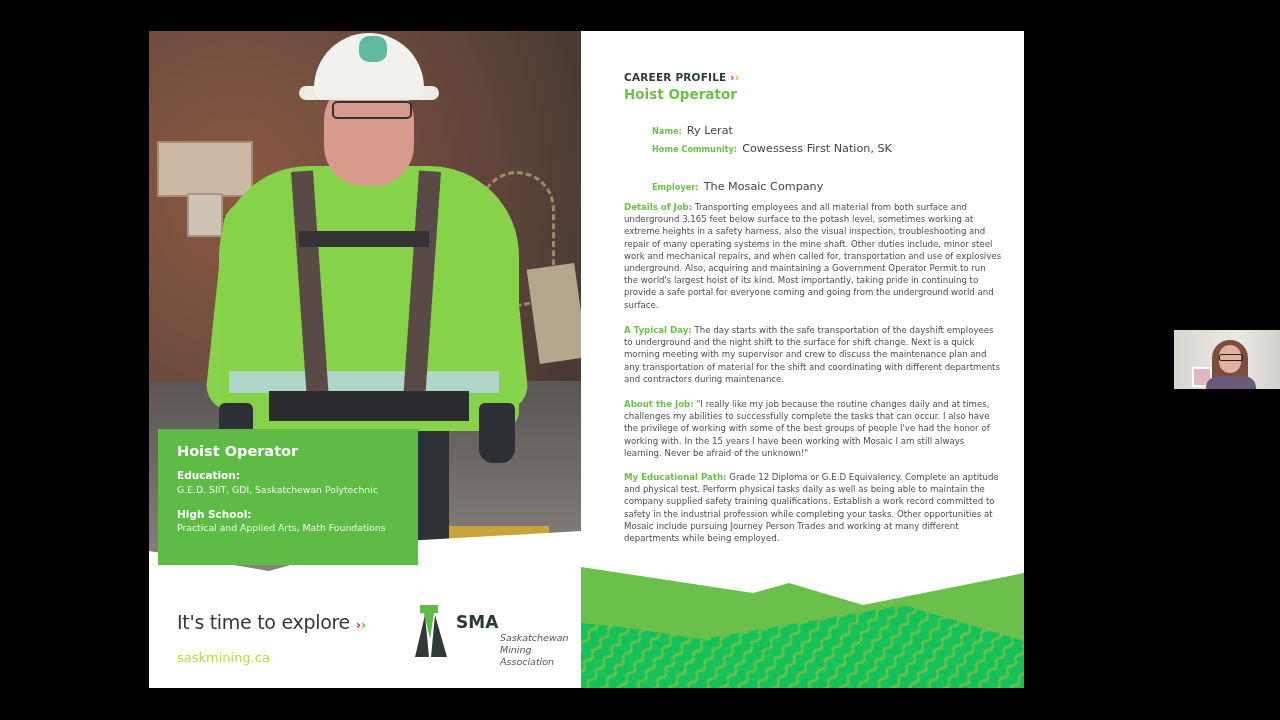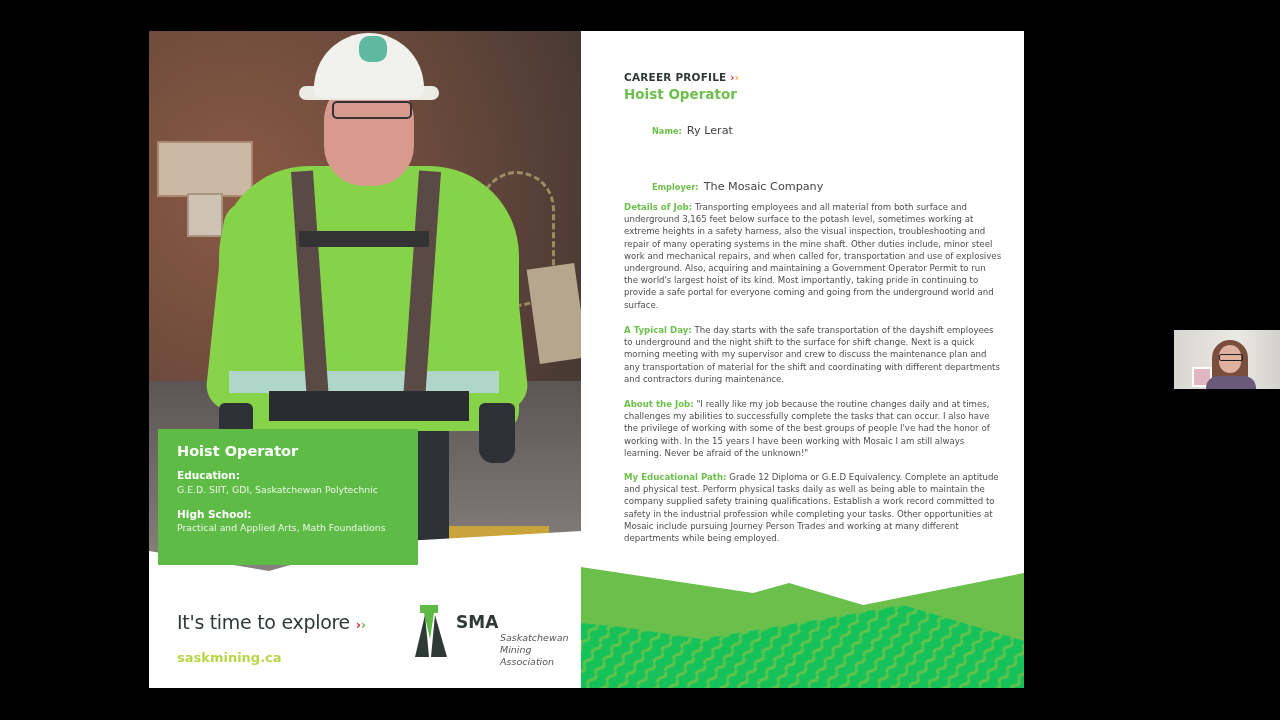--- a/index.html
+++ b/index.html
@@ -32,21 +32,21 @@
   .glove-r { position:absolute; left:330px; top:372px; width:36px; height:60px; background:#2d3035; border-radius:6px 6px 14px 14px; }
   .yellow { position:absolute; left:270px; top:495px; width:130px; height:30px; background:#c9a43a; }
   .wave-white { position:absolute; left:0; top:500px; width:432px; height:160px; }
   .info-box { position:absolute; left:9px; top:398px; width:260px; height:136px; background:#5dbb46; color:#fff; padding:0; box-sizing:border-box; }
   .info-title { position:absolute; left:19px; top:14px; font-weight:bold; font-size:14.5px; }
   .info-lbl { position:absolute; left:19px; font-weight:bold; font-size:10.5px; }
   .info-val { position:absolute; left:19px; font-size:9.3px; color:#eef7e8; white-space:nowrap; }
   .tagline { position:absolute; left:28px; top:580px; font-size:19px; color:#2f3a36; letter-spacing:-0.3px; }
   .tagline .arrows { font-size:13px; color:#e5254f; font-weight:bold; }
   .tagline .arrows b { color:#6cc04a; }
-  .site { position:absolute; left:28px; top:619px; font-size:13px; color:#b6d748; font-weight:bold; }
+  .site { position:absolute; left:28px; top:619px; font-size:13px; color:#b6d748; font-weight:normal; }
   .logo { position:absolute; left:266px; top:574px; width:36px; height:52px; }
   .logo-name { position:absolute; left:307px; top:581px; font-size:17px; font-weight:bold; color:#2f3a36;text-align:right; }
   .logo-sub { position:absolute; left:307px; top:601px; font-size:9.5px; font-style:italic; color:#555; line-height:12px;margin-left:44px; }
   
   .right { position:absolute; left:432px; top:0; width:443px; height:657px; background:#fff; }
   .kicker { position:absolute; left:43px; top:28px; font-size:10.5px; font-weight:bold; color:#2f3a36; letter-spacing:.2px;margin-top:12px; }
   .kicker .a1 { color:#e5254f; } .kicker .a2 { color:#f3a23a; }
   .job-title { position:absolute; left:43px; top:55px; font-size:13.5px; font-weight:bold; color:#6ec04e; }
   .field { position:absolute; left:43px; white-space:nowrap; }
   .field .lbl { color:#6ec04e; font-size:8.2px; font-weight:bold;margin-left:28px; }
@@ -126,20 +126,24 @@
     <div class="kicker">
       <span>CAREER PROFILE</span>
       <span class="a1">›</span><span class="a2">›</span>
     </div>
     <div class="job-title">Hoist Operator</div>
 
     <div class="field" style="top:88px">
       <span class="lbl">Name:</span>
       <span class="val">Ry Lerat</span>
     </div>
+    <div class="field" style="top:106px">
+      <span class="lbl">Home Community:</span>
+      <span class="val">Cowessess First Nation, SK</span>
+    </div>
     <div class="field" style="top:144px">
       <span class="lbl">Employer:</span>
       <span class="val">The Mosaic Company</span>
     </div>
 
     <div class="para" style="top:170px">
       <span class="lbl">Details of Job:</span>
       <span>Transporting employees and all material from both surface and underground 3,165 feet below surface to the potash level, sometimes working at extreme heights in a safety harness, also the visual inspection, troubleshooting and repair of many operating systems in the mine shaft. Other duties include, minor steel work and mechanical repairs, and when called for, transportation and use of explosives underground. Also, acquiring and maintaining a Government Operator Permit to run the world's largest hoist of its kind. Most importantly, taking pride in continuing to provide a safe portal for everyone coming and going from the underground world and surface.</span>
     </div>
     <div class="para" style="top:293px">

